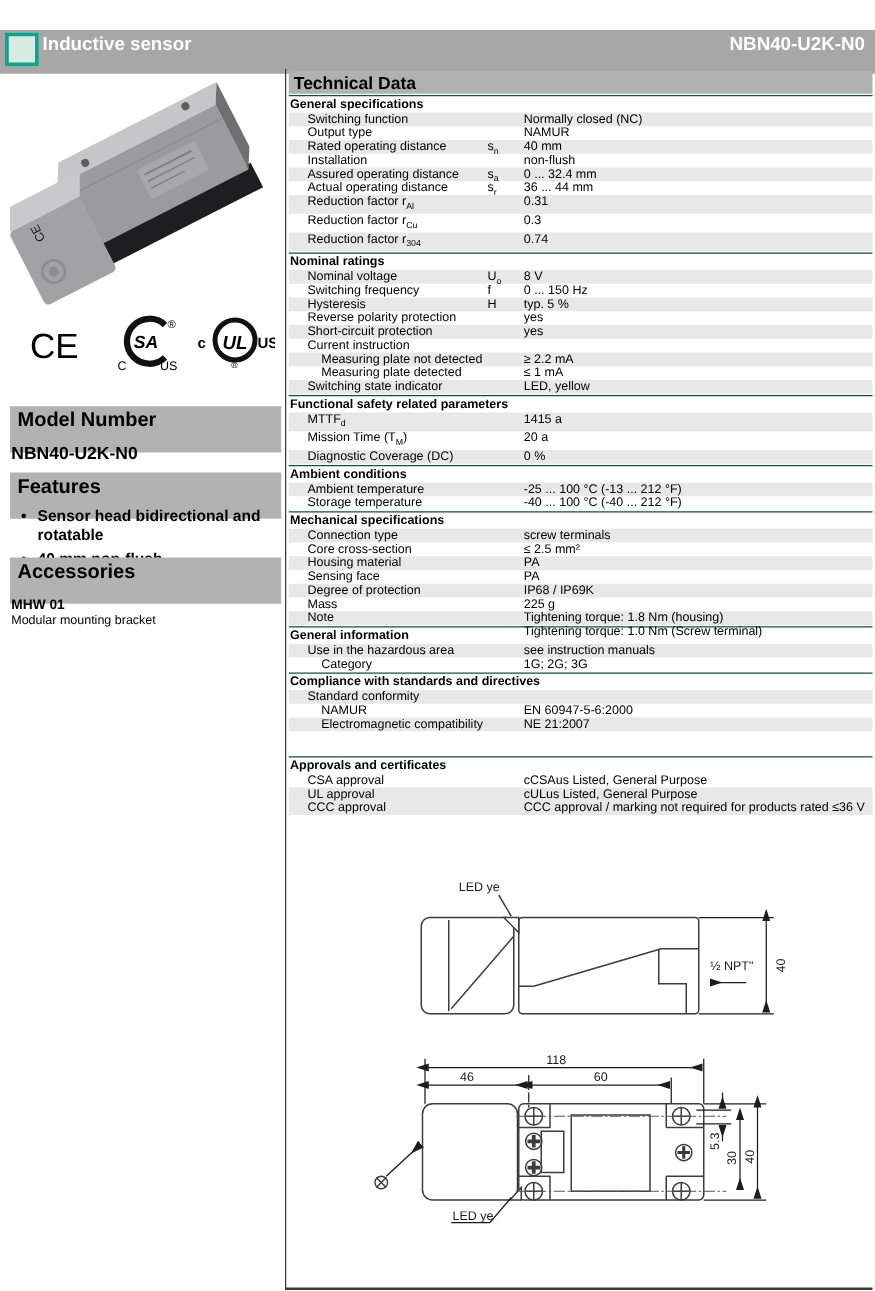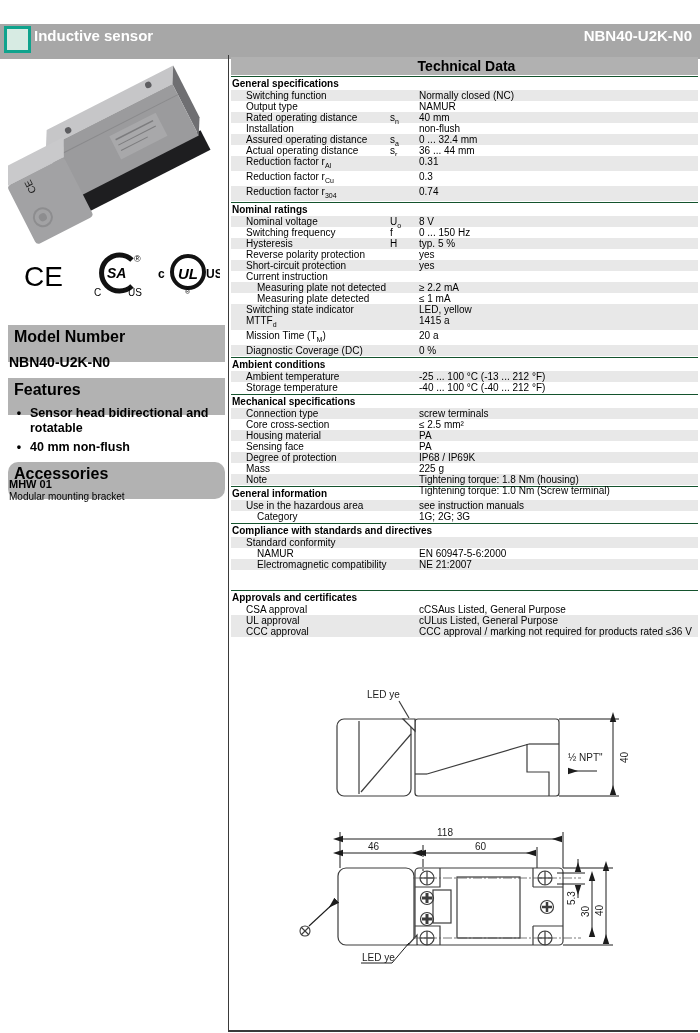--- a/index.html
+++ b/index.html
@@ -17,21 +17,21 @@
   .features{position:absolute;left:8px;top:406px;width:212px;}
   .feat-item{display:flex;font-size:12.5px;font-weight:bold;line-height:15px;margin-bottom:4px;}
   .feat-item .dot{width:22px;text-align:center;flex:0 0 22px;}
   .acc-name{position:absolute;left:9px;top:478px;font-size:11px;font-weight:bold;}
   .acc-desc{position:absolute;left:9px;top:491px;font-size:10px;}
   
   .vdiv{position:absolute;left:228px;top:55px;width:1px;height:976px;background:#3a3a3a;}
   .bline{position:absolute;left:228px;top:1030px;width:470px;height:2px;background:#3a3a3a;}
   
   .rcol{position:absolute;left:231px;top:57px;width:467px;}
-  .secbar{height:18px;background:#b1b1b1;font-size:14px;font-weight:bold;line-height:18px;padding-left:4px;text-align:center;}
+  .secbar{height:18px;background:#b1b1b1;font-size:14px;font-weight:bold;line-height:18px;padding-left:4px;}
   .t-sec{border-top:1px solid #14532d;font-weight:bold;font-size:10px;line-height:11px;padding:1px 0 1px 1px;margin-top:1px;}
   .t-gap{margin-top:20px;}
   .t-row{position:relative;min-height:11px;font-size:10px;line-height:11px;}
   .t-row.shade{background:#e8e8e8;}
   .t-row .lab{display:block;}
   .t-row.ind1 .lab{padding-left:15px;}
   .t-row.ind2 .lab{padding-left:26px;}
   .t-row .sym{position:absolute;left:159px;top:0;}
   .t-row .val{position:absolute;left:188px;top:0;width:276px;}
   .t-row sub{font-size:7px;}
@@ -105,21 +105,21 @@
     <div class="feat-item">
       <span class="dot">•</span>
       <span>Sensor head bidirectional and rotatable</span>
     </div>
     <div class="feat-item">
       <span class="dot">•</span>
       <span>40 mm non-flush</span>
     </div>
   </div>
 
-  <div class="grybar" style="top:462px;border-radius:10px;">Accessories</div>
+  <div class="grybar" style="top:446px;">Accessories</div>
   <div class="acc-name">MHW 01</div>
   <div class="acc-desc">Modular mounting bracket</div>
 
   <div class="vdiv"></div>
   <div class="bline"></div>
 
   <div class="rcol">
     <div class="secbar">Technical Data</div>
     <div>
         <div class="t-sec">General specifications</div>
@@ -229,20 +229,21 @@
           <span class="val">
             <div>≤ 1 mA</div>
           </span>
         </div>
         <div class="t-row ind1 shade">
           <span class="lab">Switching state indicator</span>
           <span class="val">
             <div>LED, yellow</div>
           </span>
         </div>
+        <div class="t-sec">Functional safety related parameters</div>
         <div class="t-row ind1 shade">
           <span class="lab">MTTF<sub>d</sub></span>
           <span class="val">
             <div>1415 a</div>
           </span>
         </div>
         <div class="t-row ind1">
           <span class="lab">Mission Time (T<sub>M</sub>)</span>
           <span class="val">
             <div>20 a</div>

